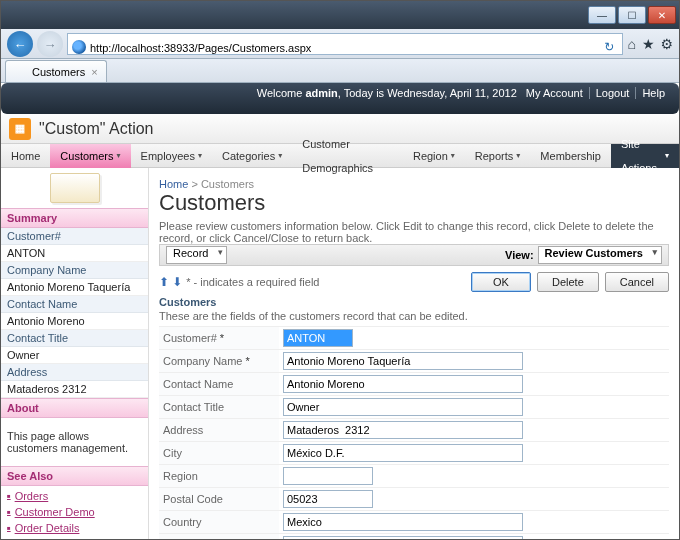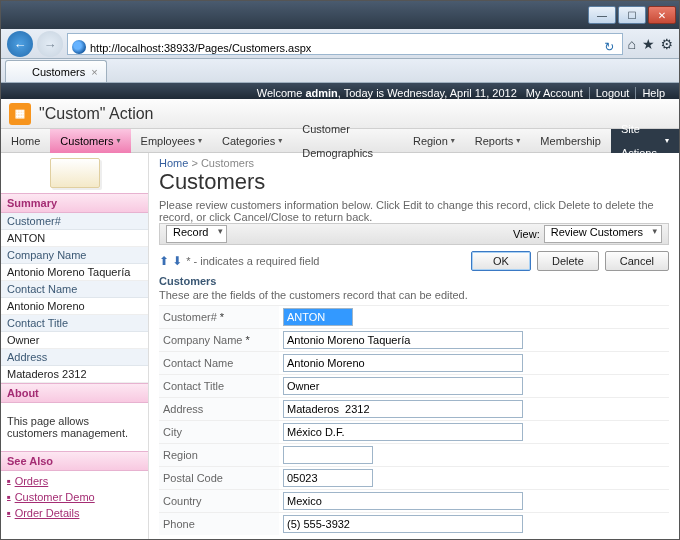--- a/index.html
+++ b/index.html
@@ -20,21 +20,21 @@
 .addr-refresh { color:#246cae; font-size:12px; cursor:pointer; padding:0 4px;}
 .navicons { display:flex; gap:6px; color:#2b3a46; }
 .navicons span { cursor:pointer; font-size:14px; }
 
 
 .tabstrip { height:24px; background:linear-gradient(#e8eef6,#d8e0ea); display:flex; align-items:flex-end; padding:0 4px; border-bottom:1px solid #9fb0bf;}
 .pagetab { background:linear-gradient(#fdfefe,#e9eff6); border:1px solid #9fb0bf; border-bottom:none; height:22px; padding:0 8px; display:flex; align-items:center; gap:6px; border-radius:3px 3px 0 0;}
 .pagetab .x { color:#888; cursor:pointer;}
 
 
-.welcomebar { height:16px; background:linear-gradient(#3b4a5c,#1f2a36); color:#fff; text-align:right; padding:0 8px; font-size:11px; line-height:20px;}
+.welcomebar { height:31px; background:linear-gradient(#3b4a5c,#1f2a36); color:#fff; text-align:right; padding:0 8px; font-size:11px; line-height:20px;border-radius:6px;}
 .welcomebar a { color:#fff; text-decoration:none; border-left:1px solid #7a8896; padding:0 6px; cursor:pointer;}
 .welcomebar a:first-of-type{border-left:none;}
 
 
 .apphead { height:30px; background:linear-gradient(#fdfdfd,#ececec); display:flex; align-items:center; gap:8px; padding:0 8px; border-bottom:1px solid #d0d0d0;}
 .applogo { width:22px; height:22px; background:#f7941d; border-radius:3px; display:flex; align-items:center; justify-content:center; color:#fff; font-weight:bold;}
 .apptitle { font-size:16px; color:#333;}
 
 
 .menubar { height:24px; background:linear-gradient(#f7f7f7,#e6e6e6); border-bottom:1px solid #ccc; display:flex; align-items:center;}
@@ -52,26 +52,26 @@
 .sidepic .sheet{ width:50px; height:30px; border:1px solid #e0cfa0; background:linear-gradient(#fff,#f4e9c8); border-radius:2px; box-shadow:2px 2px 0 #eee;}
 .sidecat { background:linear-gradient(#fde7f2,#f8c9e1); color:#a42c73; font-weight:bold; padding:3px 6px; border-top:1px solid #e7b2d0; border-bottom:1px solid #e7b2d0;}
 .sidelabel { background:#eef3f9; color:#3b5874; padding:2px 6px; border-bottom:1px solid #e0e6ec;}
 .sideval { padding:2px 6px; border-bottom:1px solid #eee; color:#222;}
 .sidetext { padding:12px 6px; color:#333;}
 .sidelist { padding:2px 0;}
 .sidelist .li { padding:2px 6px; color:#a42c73; display:flex; align-items:center; gap:4px; cursor:pointer;text-decoration:underline;}
 .sidelist .li::before { content:"■"; color:#a42c73; font-size:6px;}
 
 
-.main { flex:1; overflow-y:auto; padding:4px 10px 10px 10px;}
+.main { flex:1; overflow-y:auto; padding:10px 10px 10px 10px;}
 .crumbs { color:#888;} .crumbs a{color:#355f9e; text-decoration:none; cursor:pointer;}
 h1.pagetitle{ font-size:22px; color:#333; font-weight:normal; margin:0 0 4px;}
 .instr { color:#666; margin-bottom:0;}
 .rvbar { height:22px; background:linear-gradient(#f3f3f3,#e2e2e2); border:1px solid #ccc; display:flex; align-items:center; padding:0 6px; gap:4px; margin-bottom:6px;}
-.rvbar .sel { margin-left:auto; display:flex; align-items:center; gap:4px;}
+.rvbar .sel { margin-left:auto; display:flex; align-items:center; gap:4px;font-weight:bold;}
 .combo { background:#fff; border:1px solid #aaa; height:18px; padding:0 18px 0 6px; position:relative; display:inline-flex; align-items:flex-start; cursor:pointer;}
 .combo::after{content:"▾"; position:absolute; right:4px; font-size:9px; color:#555;}
 
 .reqline { display:flex; align-items:center; gap:4px; color:#666; margin-bottom:4px;}
 .arrowbtns span{ color:#3a6fb5; cursor:pointer; font-size:12px;}
 .btnrow { margin-left:auto; display:flex; gap:6px;}
 .btn { min-width:60px; height:20px; padding:0 14px; background:linear-gradient(#fdfdfd,#e5e5e5); border:1px solid #9a9a9a; border-radius:2px; cursor:pointer; display:inline-flex; align-items:center; justify-content:center; color:#222;}
 .btn.primary{ border:1px solid #3a79c4; box-shadow:0 0 0 1px #a9d1f4 inset;}
 
 .sectitle { font-weight:bold; color:#3b5874; margin:2px 0;}

